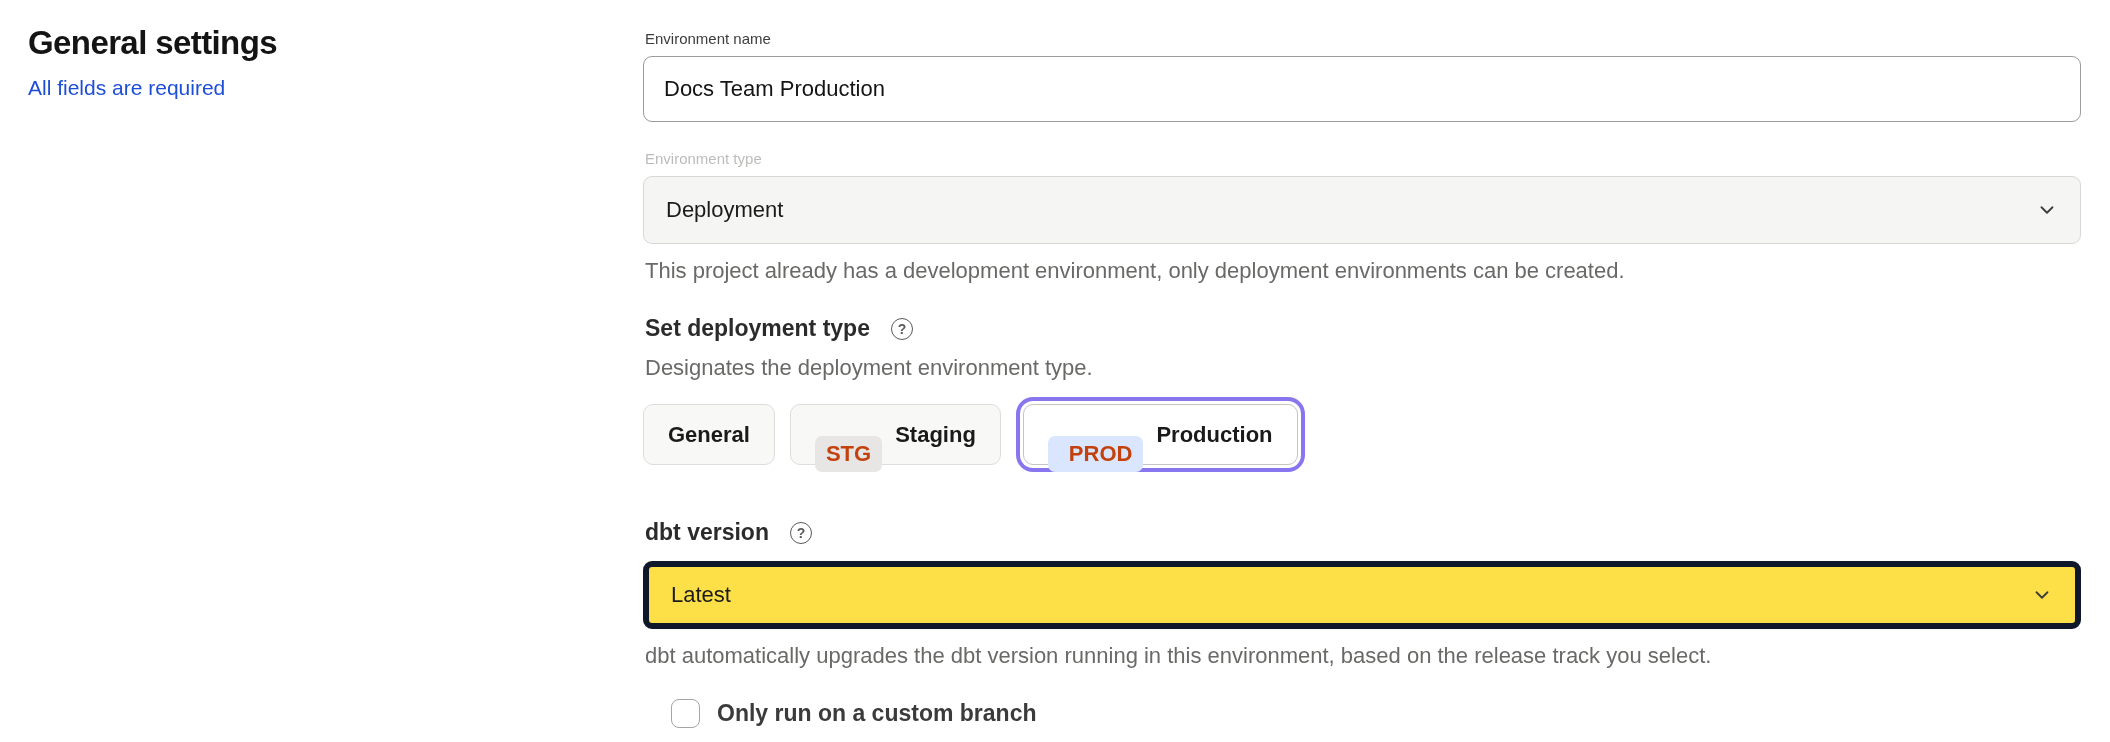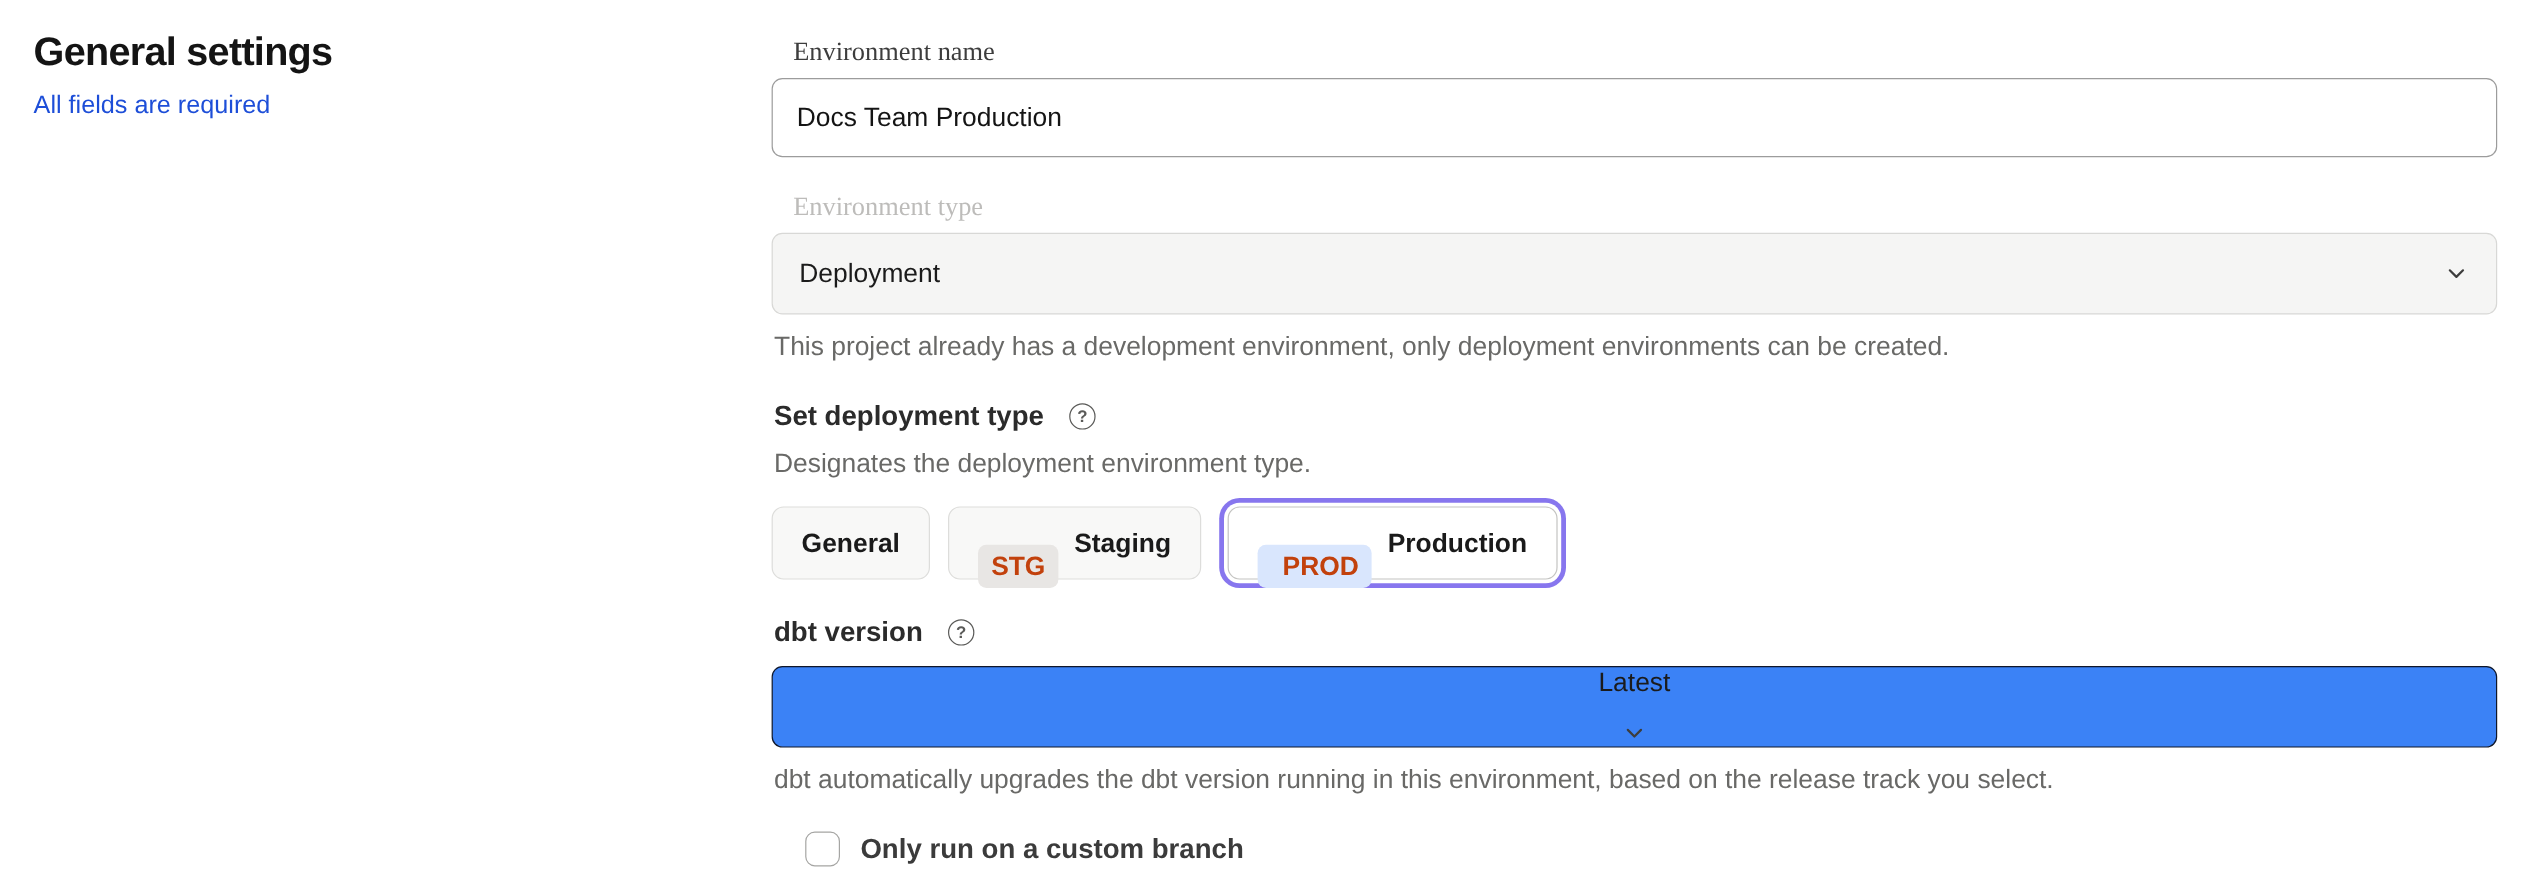--- a/index.html
+++ b/index.html
@@ -11,36 +11,36 @@
   }
 
   
   .left-panel { position:absolute; left:28px; top:24px; width:560px; }
   .page-title { margin:0; font-size:33px; font-weight:700; letter-spacing:-0.6px; color:#141414; }
   .page-subtitle { margin:14px 0 0 0; font-size:21px; color:#1d4ed8; }
 
   
   .form-col { position:absolute; left:643px; top:30px; width:1438px; }
 
-  .field-label { display:block; font-size:22px; font-weight:500; color:#3d3d3d; margin:0 0 9px 18px;font-family:Liberation Serif, serif; }
+  .field-label { display:block; font-size:15px; font-weight:500; color:#3d3d3d; margin:0 0 9px 2px; }
   .field-label.disabled { color:#bdbcba; }
 
   .text-input {
     width:100%; height:66px; border:1px solid #9c9c9c; border-radius:9px;
     padding:0 20px; font-size:22px; color:#141414; background:#fff;
     font-family:inherit; outline:none;
   }
 
   .select {
     width:100%; height:68px; border-radius:9px; display:flex; align-items:center;
     justify-content:space-between; padding:0 22px; font-size:22px; font-weight:500;
     color:#1b1b1b; cursor:pointer;
   }
   .select.disabled { background:#f5f5f4; border:1px solid #d8d8d6; cursor:default; }
-  .select.enabled { background:#3b82f6; border:1px solid #0f172a;flex-direction:column; }
+  .select.enabled { background:#fde047; border:6px solid #0f172a; }
   .chevron { width:22px; height:22px; flex:0 0 auto; color:#3d3d3d; }
 
   .helper { margin:14px 0 0 2px; font-size:22px; color:#696967; }
 
   .section-heading {
     display:flex; align-items:center; gap:21px;
     margin:31px 0 0 2px; font-size:23px; font-weight:700; color:#2b2b2b;
   }
   .help-icon {
     width:22px; height:22px; border:1.6px solid #5a5a58; border-radius:50%;
@@ -57,21 +57,21 @@
   }
   .type-btn.selected {
     background:#ffffff; border:1px solid #c4c4c2;
     box-shadow:0 0 0 3px #ffffff, 0 0 0 7px var(--ring, #8776ee);
     margin:0 7px;
   }
   .badge { border-radius:7px; padding:5px 11px; font-size:22px; font-weight:600; color:#c2410c;margin-top:39px; }
   .badge.stg  { background:var(--stg-bg, #e8e6e4); }
   .badge.prod { background:var(--prod-bg, #d9e6fd);padding-left:21px; }
 
-  .dbt-row { margin-top:23px;text-align:center; }
+  .dbt-row { margin-top:47px;text-align:center; }
   .check-row { display:flex; align-items:center; margin-top:30px;padding-left:28px; }
   .checkbox {
     width:29px; height:29px; border:1.6px solid #a5a5a3; border-radius:8px;
     background:#fff; flex:0 0 auto; cursor:pointer;
   }
   .check-label { margin-left:17px; font-size:23px; font-weight:600; color:#3b3b3b; }
 </style>
 </head>
 <body style="--ring: #8776ee; --prod-bg: #d9e6fd; --stg-bg: #e8e6e4;">
 

